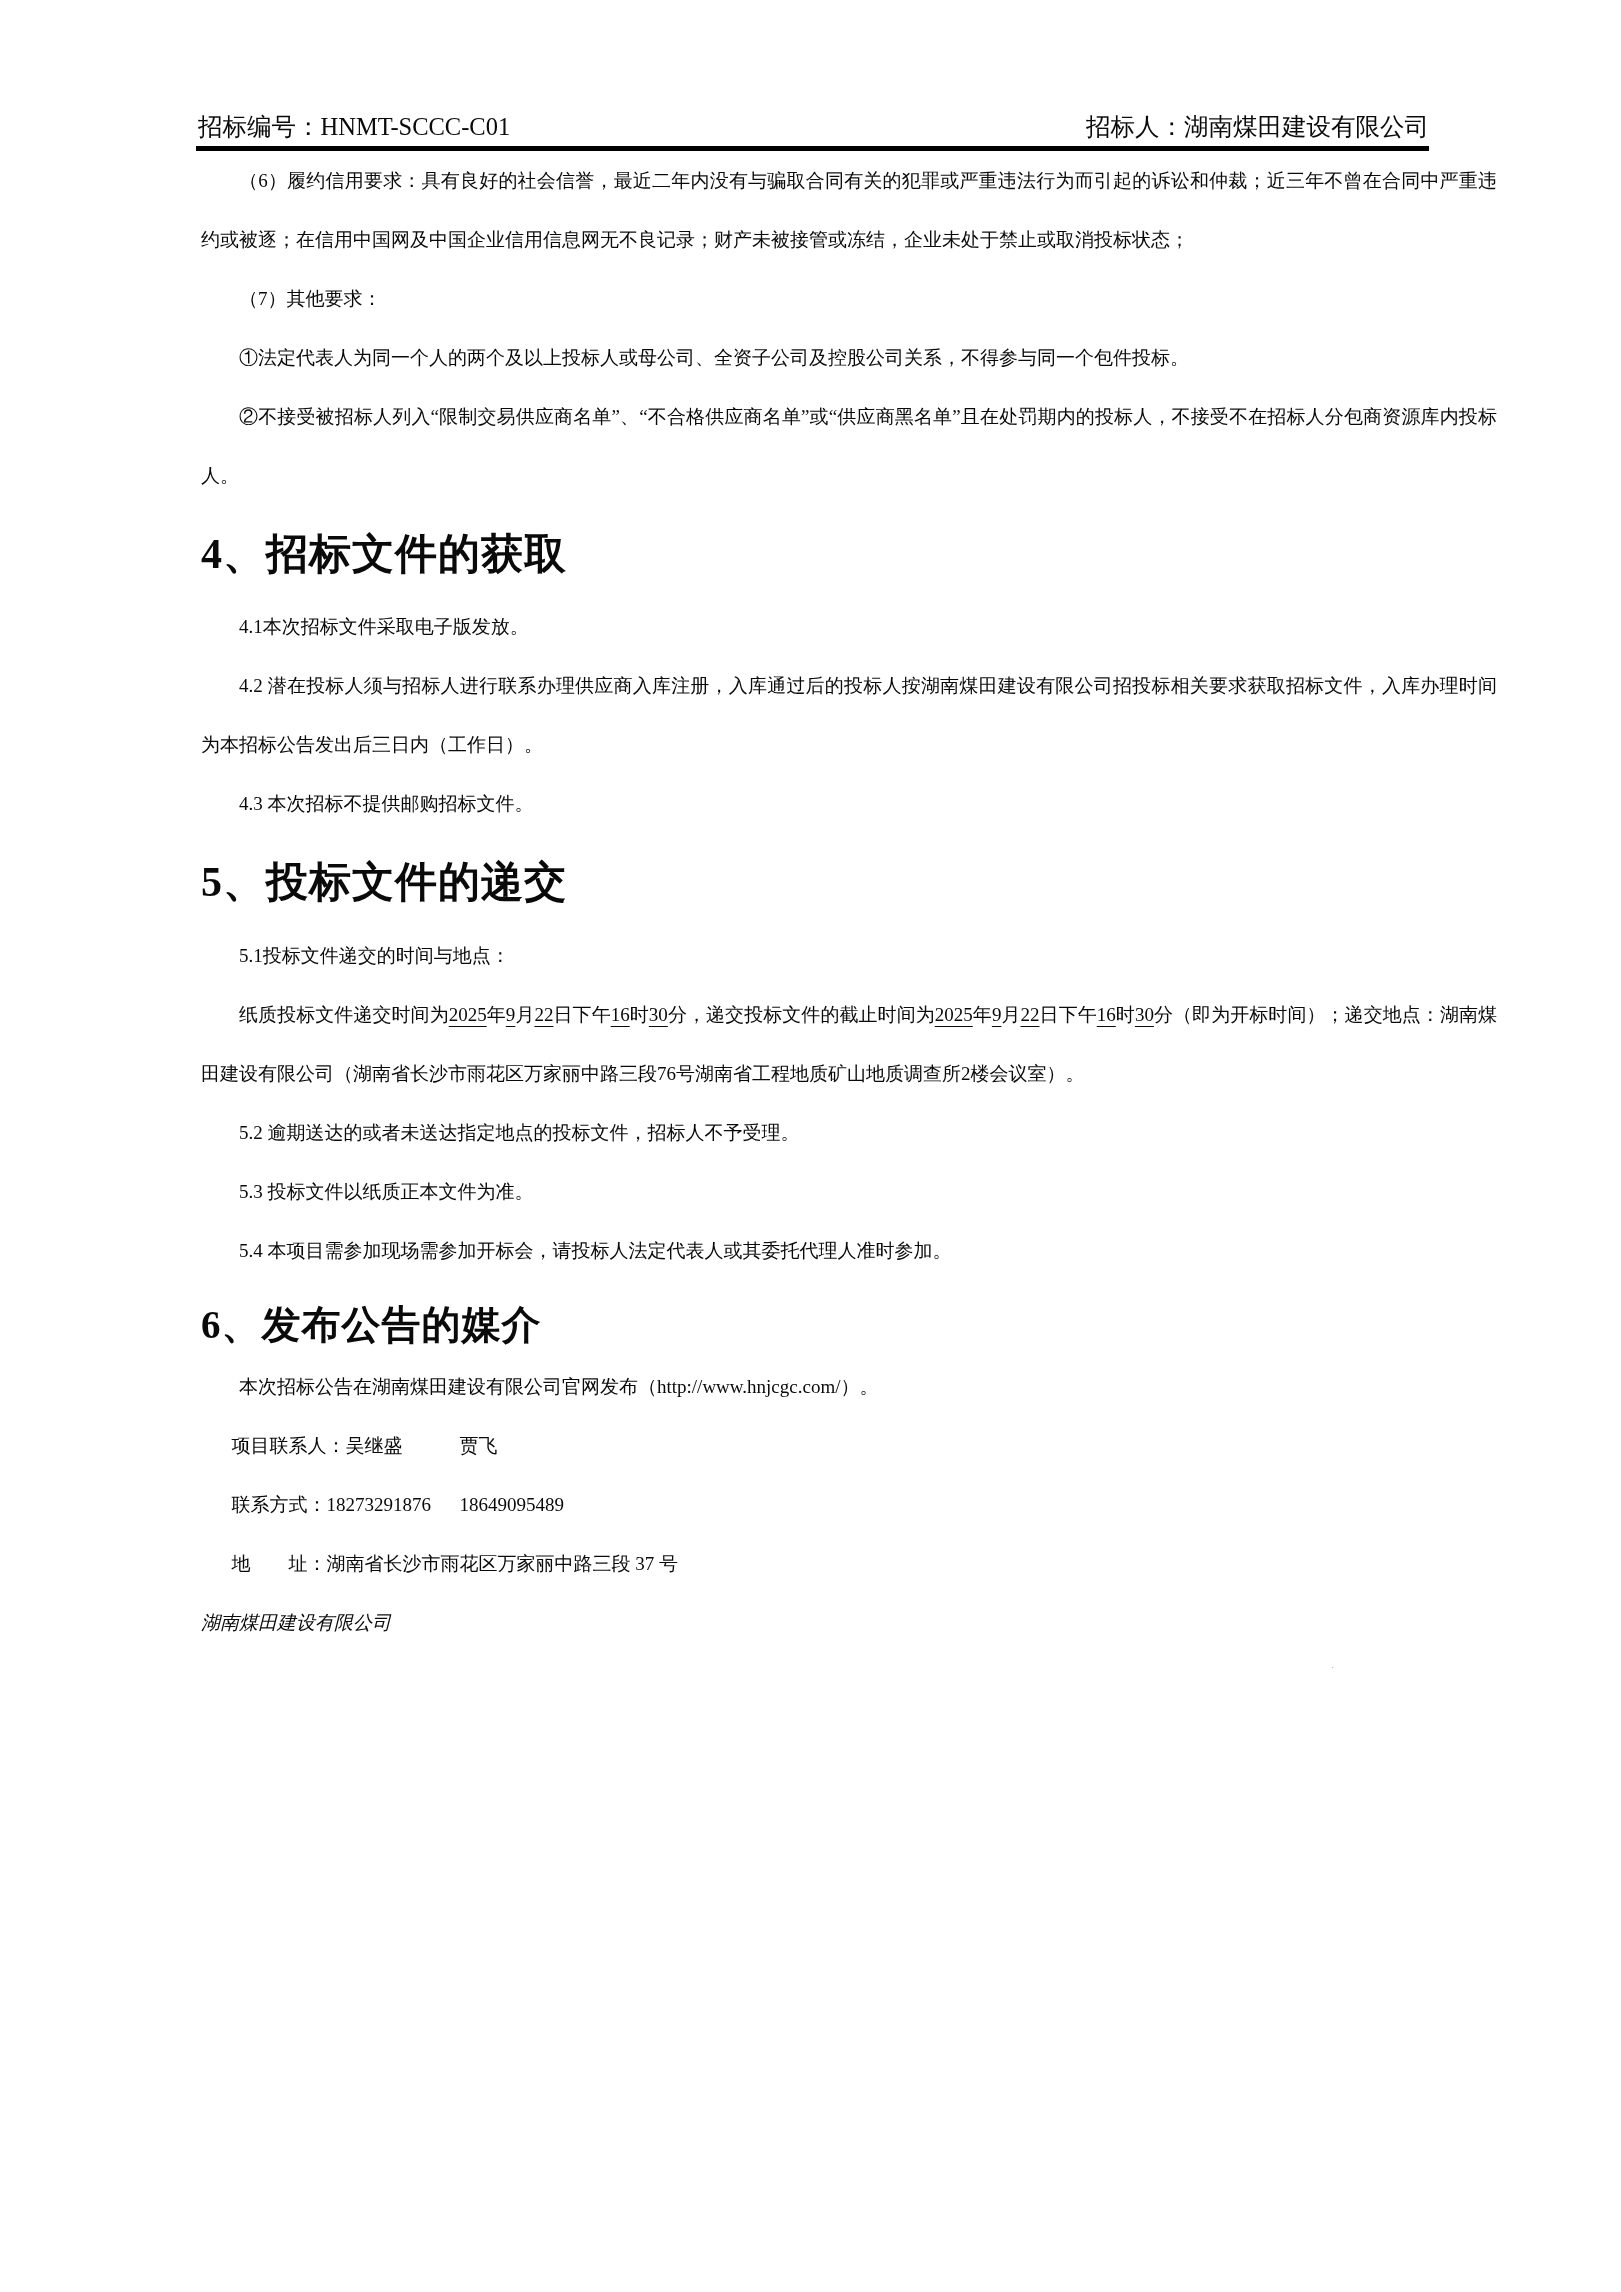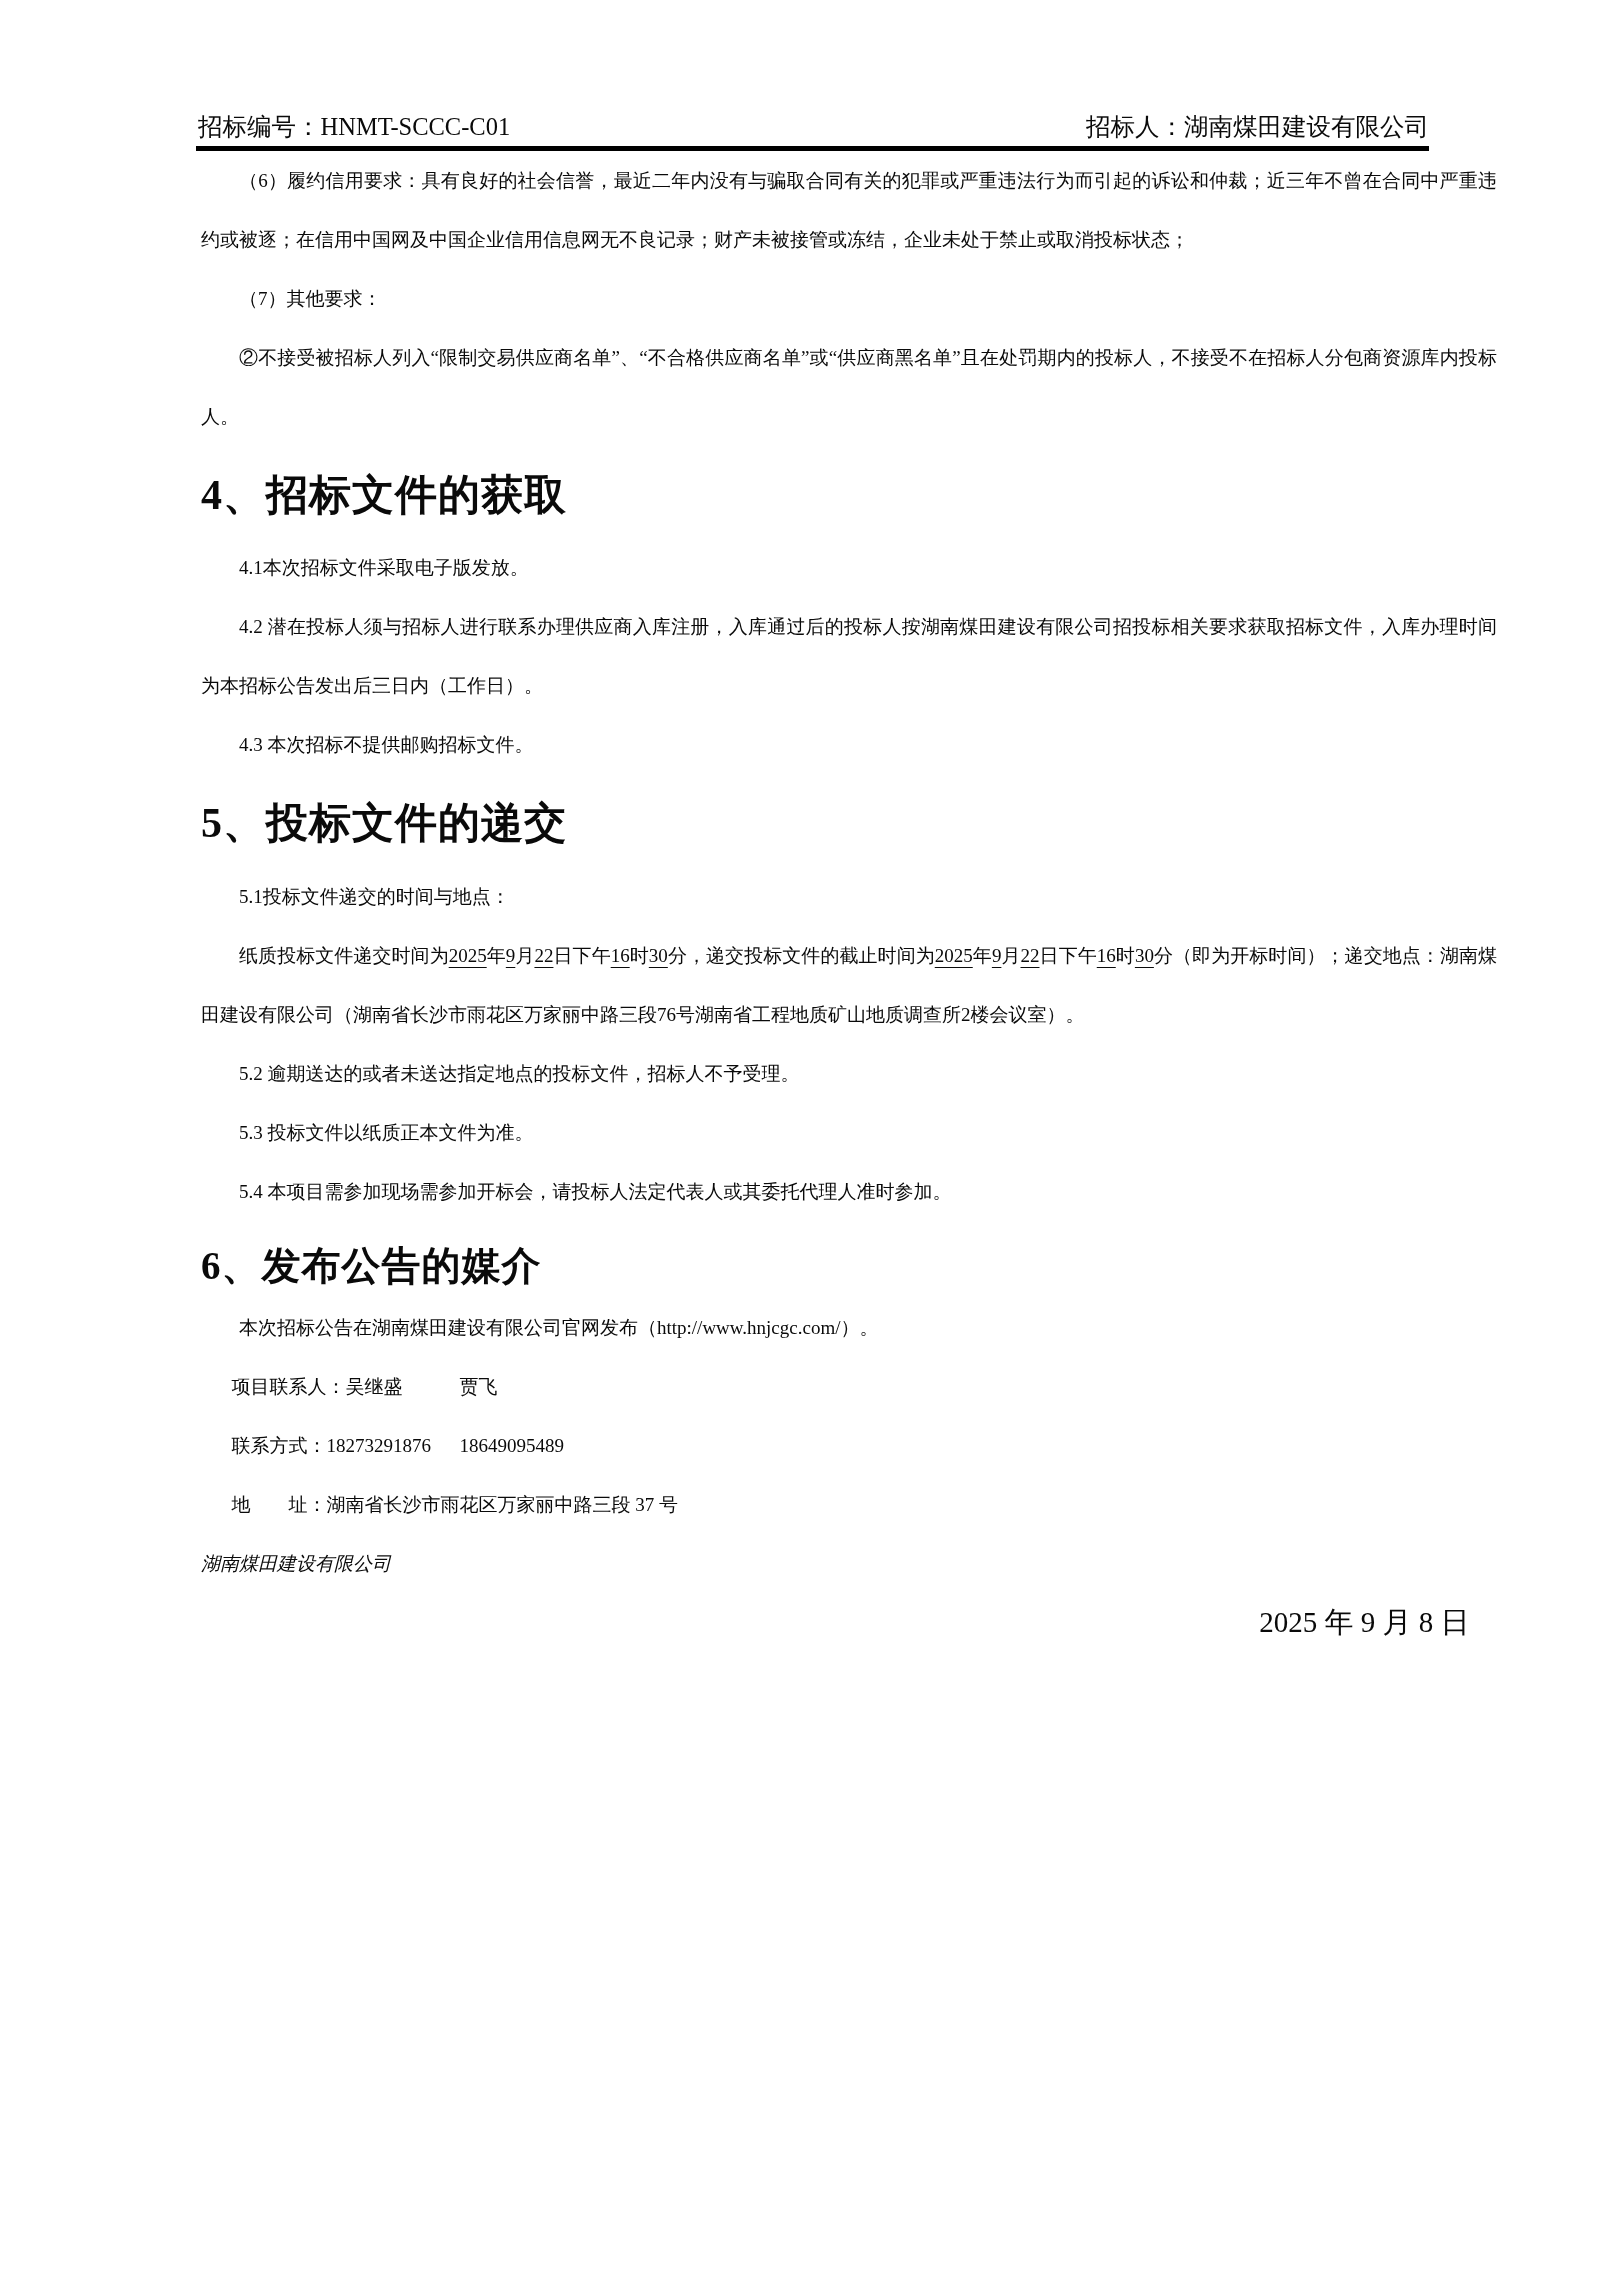--- a/index.html
+++ b/index.html
@@ -60,20 +60,21 @@
   <div class="header">
     <span>招标编号：HNMT-SCCC-C01</span>
     <span>招标人：湖南煤田建设有限公司</span>
   </div>
   <div class="header-rule"></div>
 
   <div class="content">
 
     <p class="body-p indent">（6）履约信用要求：具有良好的社会信誉，最近二年内没有与骗取合同有关的犯罪或严重违法行为而引起的诉讼和仲裁；近三年不曾在合同中严重违约或被逐；在信用中国网及中国企业信用信息网无不良记录；财产未被接管或冻结，企业未处于禁止或取消投标状态；</p>
     <p class="body-p indent">（7）其他要求：</p>
+    <p class="body-p indent">①法定代表人为同一个人的两个及以上投标人或母公司、全资子公司及控股公司关系，不得参与同一个包件投标。</p>
     <p class="body-p indent">②不接受被招标人列入“限制交易供应商名单”、“不合格供应商名单”或“供应商黑名单”且在处罚期内的投标人，不接受不在招标人分包商资源库内投标人。</p>
 
     <h2 class="sec">4、招标文件的获取</h2>
     <p class="body-p indent">4.1本次招标文件采取电子版发放。</p>
     <p class="body-p indent">4.2 潜在投标人须与招标人进行联系办理供应商入库注册，入库通过后的投标人按湖南煤田建设有限公司招投标相关要求获取招标文件，入库办理时间为本招标公告发出后三日内（工作日）。</p>
     <p class="body-p indent">4.3 本次招标不提供邮购招标文件。</p>
 
     <h2 class="sec">5、投标文件的递交</h2>
     <p class="body-p indent">5.1投标文件递交的时间与地点：</p>
     <p class="body-p indent"><span>纸质投标文件递交时间为</span><span class="u">2025</span><span>年</span><span class="u">9</span><span>月</span><span class="u">22</span><span>日下午</span><span class="u">16</span><span>时</span><span class="u">30</span><span>分，递交投标文件的截止时间为</span><span class="u">2025</span><span>年</span><span class="u">9</span><span>月</span><span class="u">22</span><span>日下午</span><span class="u">16</span><span>时</span><span class="u">30</span><span>分（即为开标时间）；递交地点：湖南煤田建设有限公司（湖南省长沙市雨花区万家丽中路三段76号湖南省工程地质矿山地质调查所2楼会议室）。</span></p>

